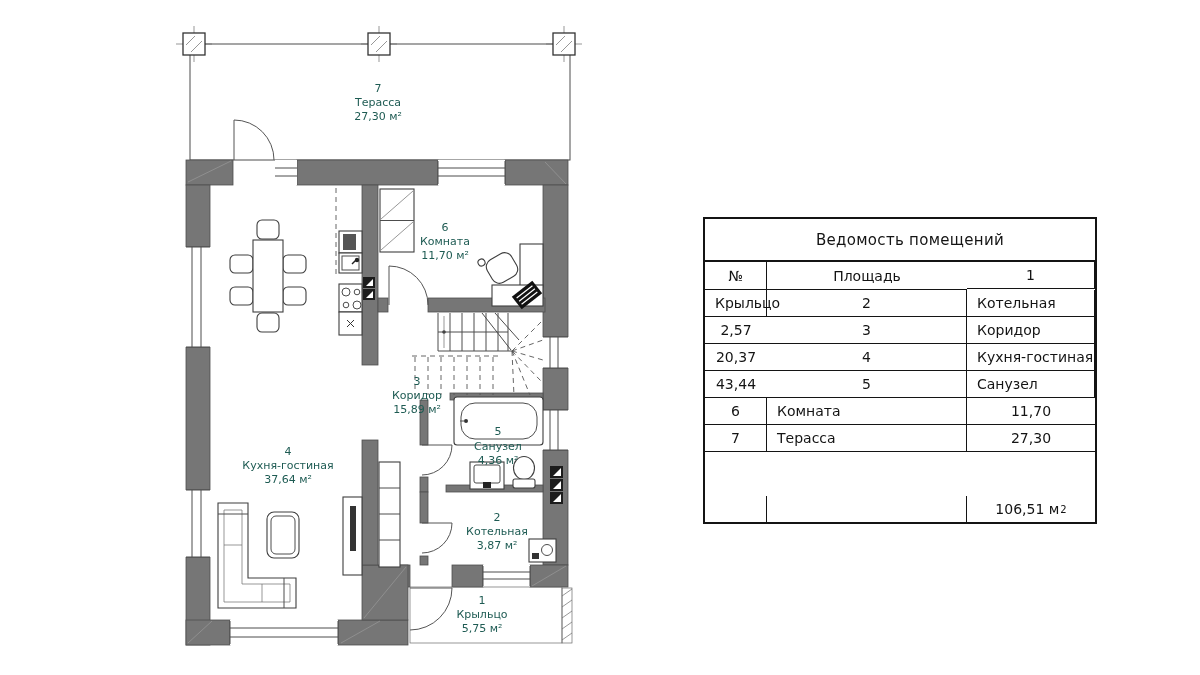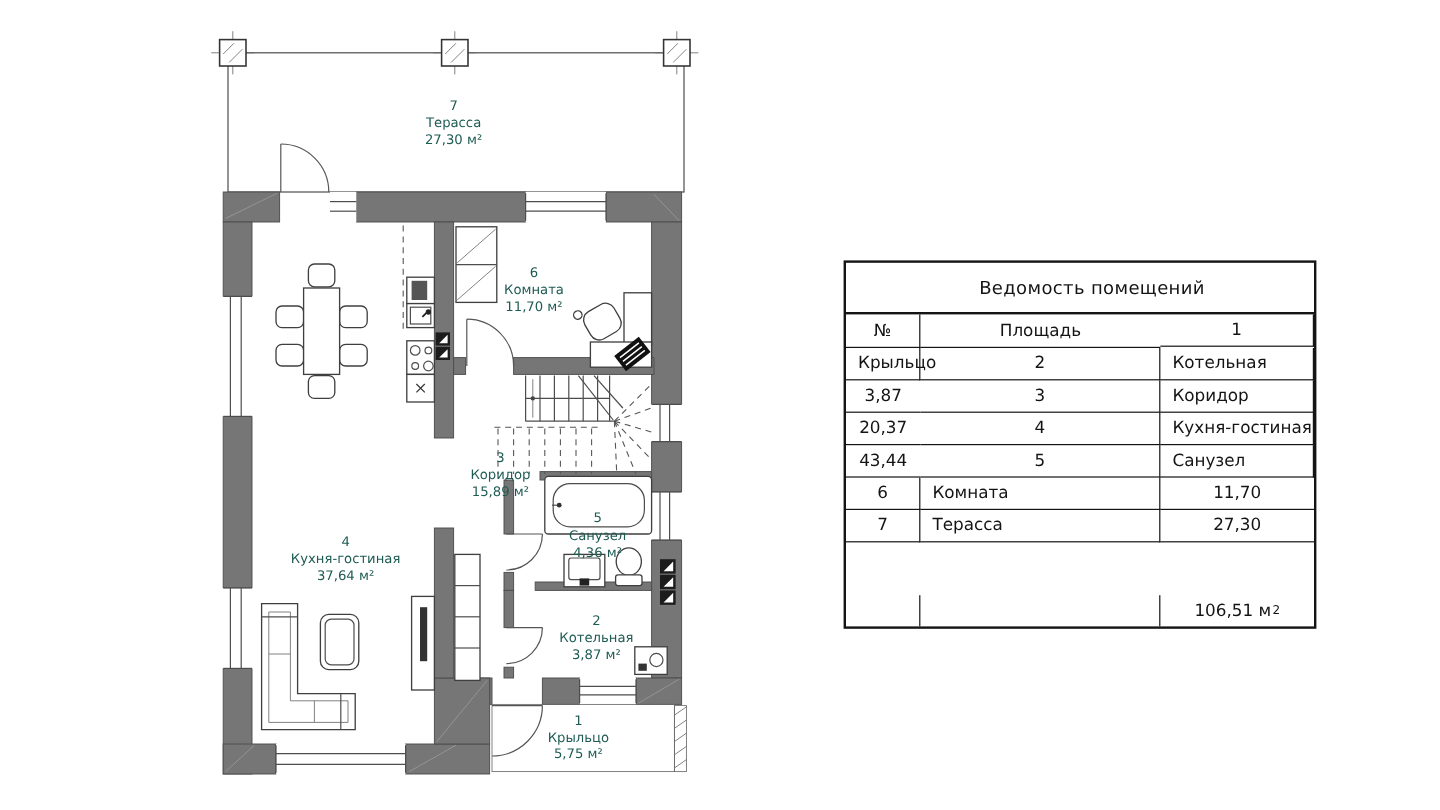--- a/index.html
+++ b/index.html
@@ -377,21 +377,21 @@
   <div class="rt-title">Ведомость помещений</div>
   <div class="rt-grid">
     <div class="rt-cell hdr">№</div>
     <div class="rt-cell hdr last-col">Площадь</div>
 
     <div class="rt-cell">1</div>
     <div class="rt-cell name">Крыльцо</div>
 
     <div class="rt-cell">2</div>
     <div class="rt-cell name">Котельная</div>
-    <div class="rt-cell last-col">3,87</div>
+    <div class="rt-cell last-col">2,57</div>
 
     <div class="rt-cell">3</div>
     <div class="rt-cell name">Коридор</div>
     <div class="rt-cell last-col">20,37</div>
 
     <div class="rt-cell">4</div>
     <div class="rt-cell name">Кухня-гостиная</div>
     <div class="rt-cell last-col">43,44</div>
 
     <div class="rt-cell">5</div>

